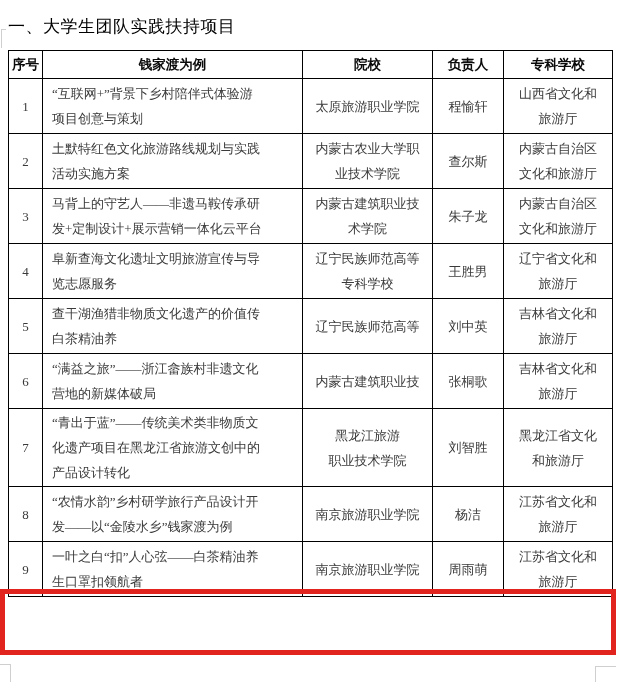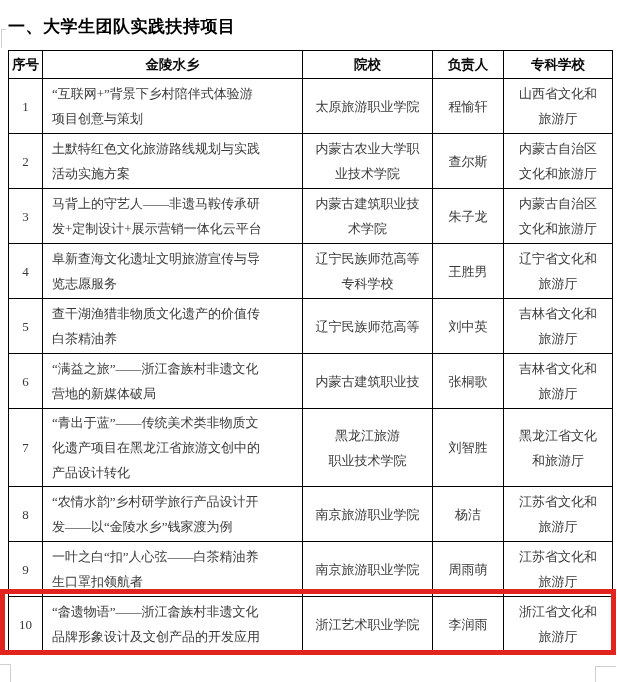--- a/index.html
+++ b/index.html
@@ -11,21 +11,21 @@
     overflow: hidden;
     font-family: "Liberation Serif", "DejaVu Serif", serif;
   }
   .section-title {
     position: absolute;
     left: 8px;
     top: 14px;
     margin: 0;
     font-size: 17px;
     line-height: 26px;
-    font-weight: bold;
+    font-weight: normal;
     color: #000000;
     letter-spacing: 0.5px;
     font-family: "Liberation Sans", "DejaVu Sans", sans-serif;
     white-space: nowrap;
   }
   table.projects-table {
     position: absolute;
     left: 8px;
     top: 50px;
     width: 604px;
@@ -98,21 +98,21 @@
     <colgroup>
       <col style="width:34px">
       <col style="width:260px">
       <col style="width:130px">
       <col style="width:71px">
       <col style="width:109px">
     </colgroup>
     <thead>
       <tr>
         <th>序号</th>
-        <th>金陵水乡</th>
+        <th>钱家渡为例</th>
         <th>院校</th>
         <th>负责人</th>
         <th>专科学校</th>
       </tr>
     </thead>
     <tbody>
       <tr class="row">
         <td>1</td>
         <td class="cell-project">“互联网+”背景下乡村陪伴式体验游
 项目创意与策划</td>
@@ -191,29 +191,20 @@
       </tr>
       <tr class="row">
         <td>9</td>
         <td class="cell-project">一叶之白“扣”人心弦——白茶精油养
 生口罩扣领航者</td>
         <td>南京旅游职业学院</td>
         <td>周雨萌</td>
         <td>江苏省文化和
 旅游厅</td>
       </tr>
-      <tr class="row">
-        <td>10</td>
-        <td class="cell-project">“畲遗物语”——浙江畲族村非遗文化
-品牌形象设计及文创产品的开发应用</td>
-        <td>浙江艺术职业学院</td>
-        <td>李润雨</td>
-        <td>浙江省文化和
-旅游厅</td>
-      </tr>
     </tbody>
   </table>
 
   <div class="highlight-box" style="border-color: rgb(226, 36, 31);"></div>
 
   <div class="mark mark-bl"></div>
   <div class="mark mark-br"></div>
 
 </div>
 

